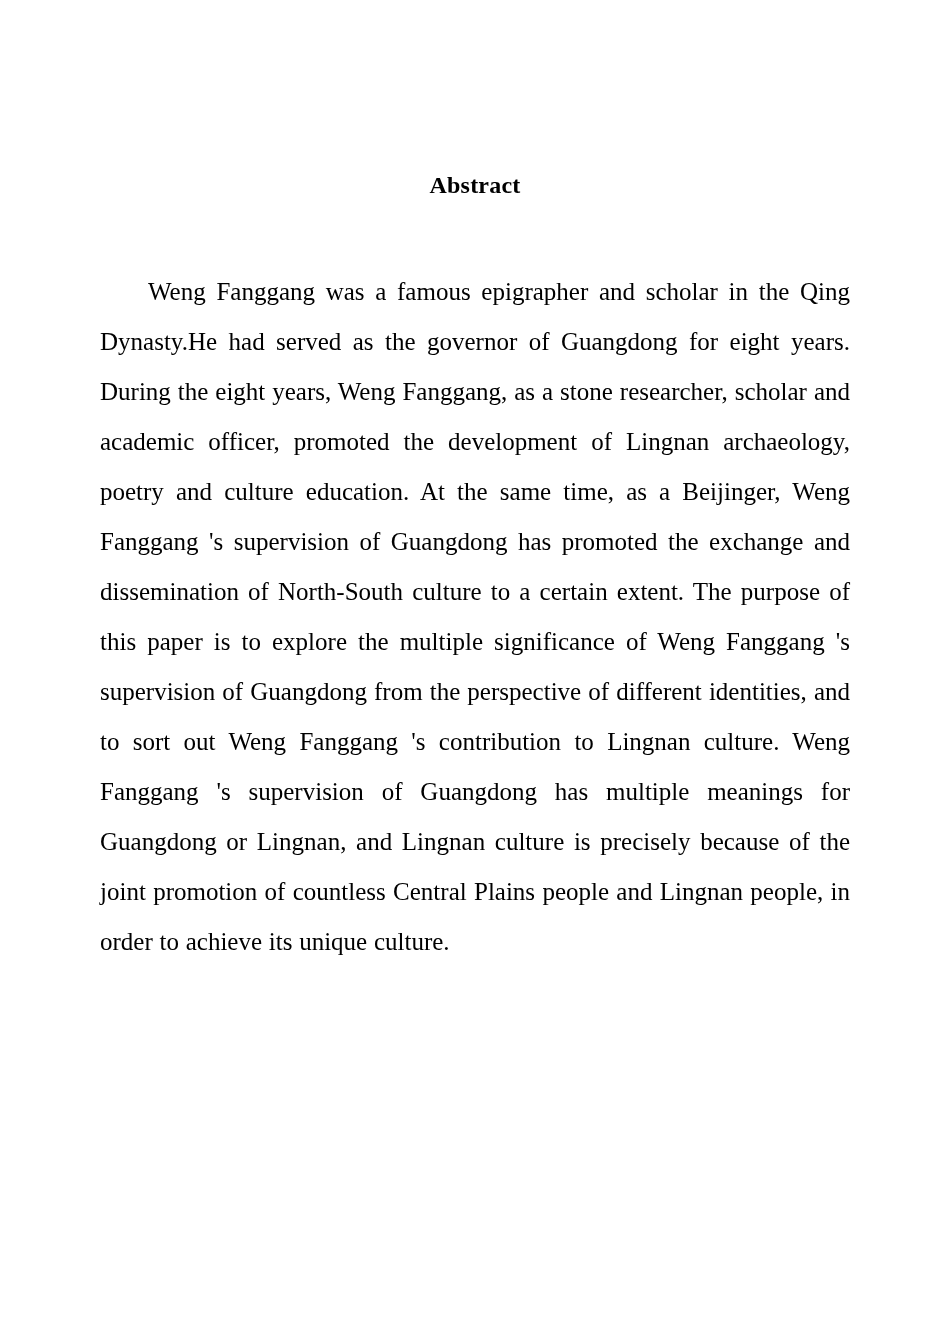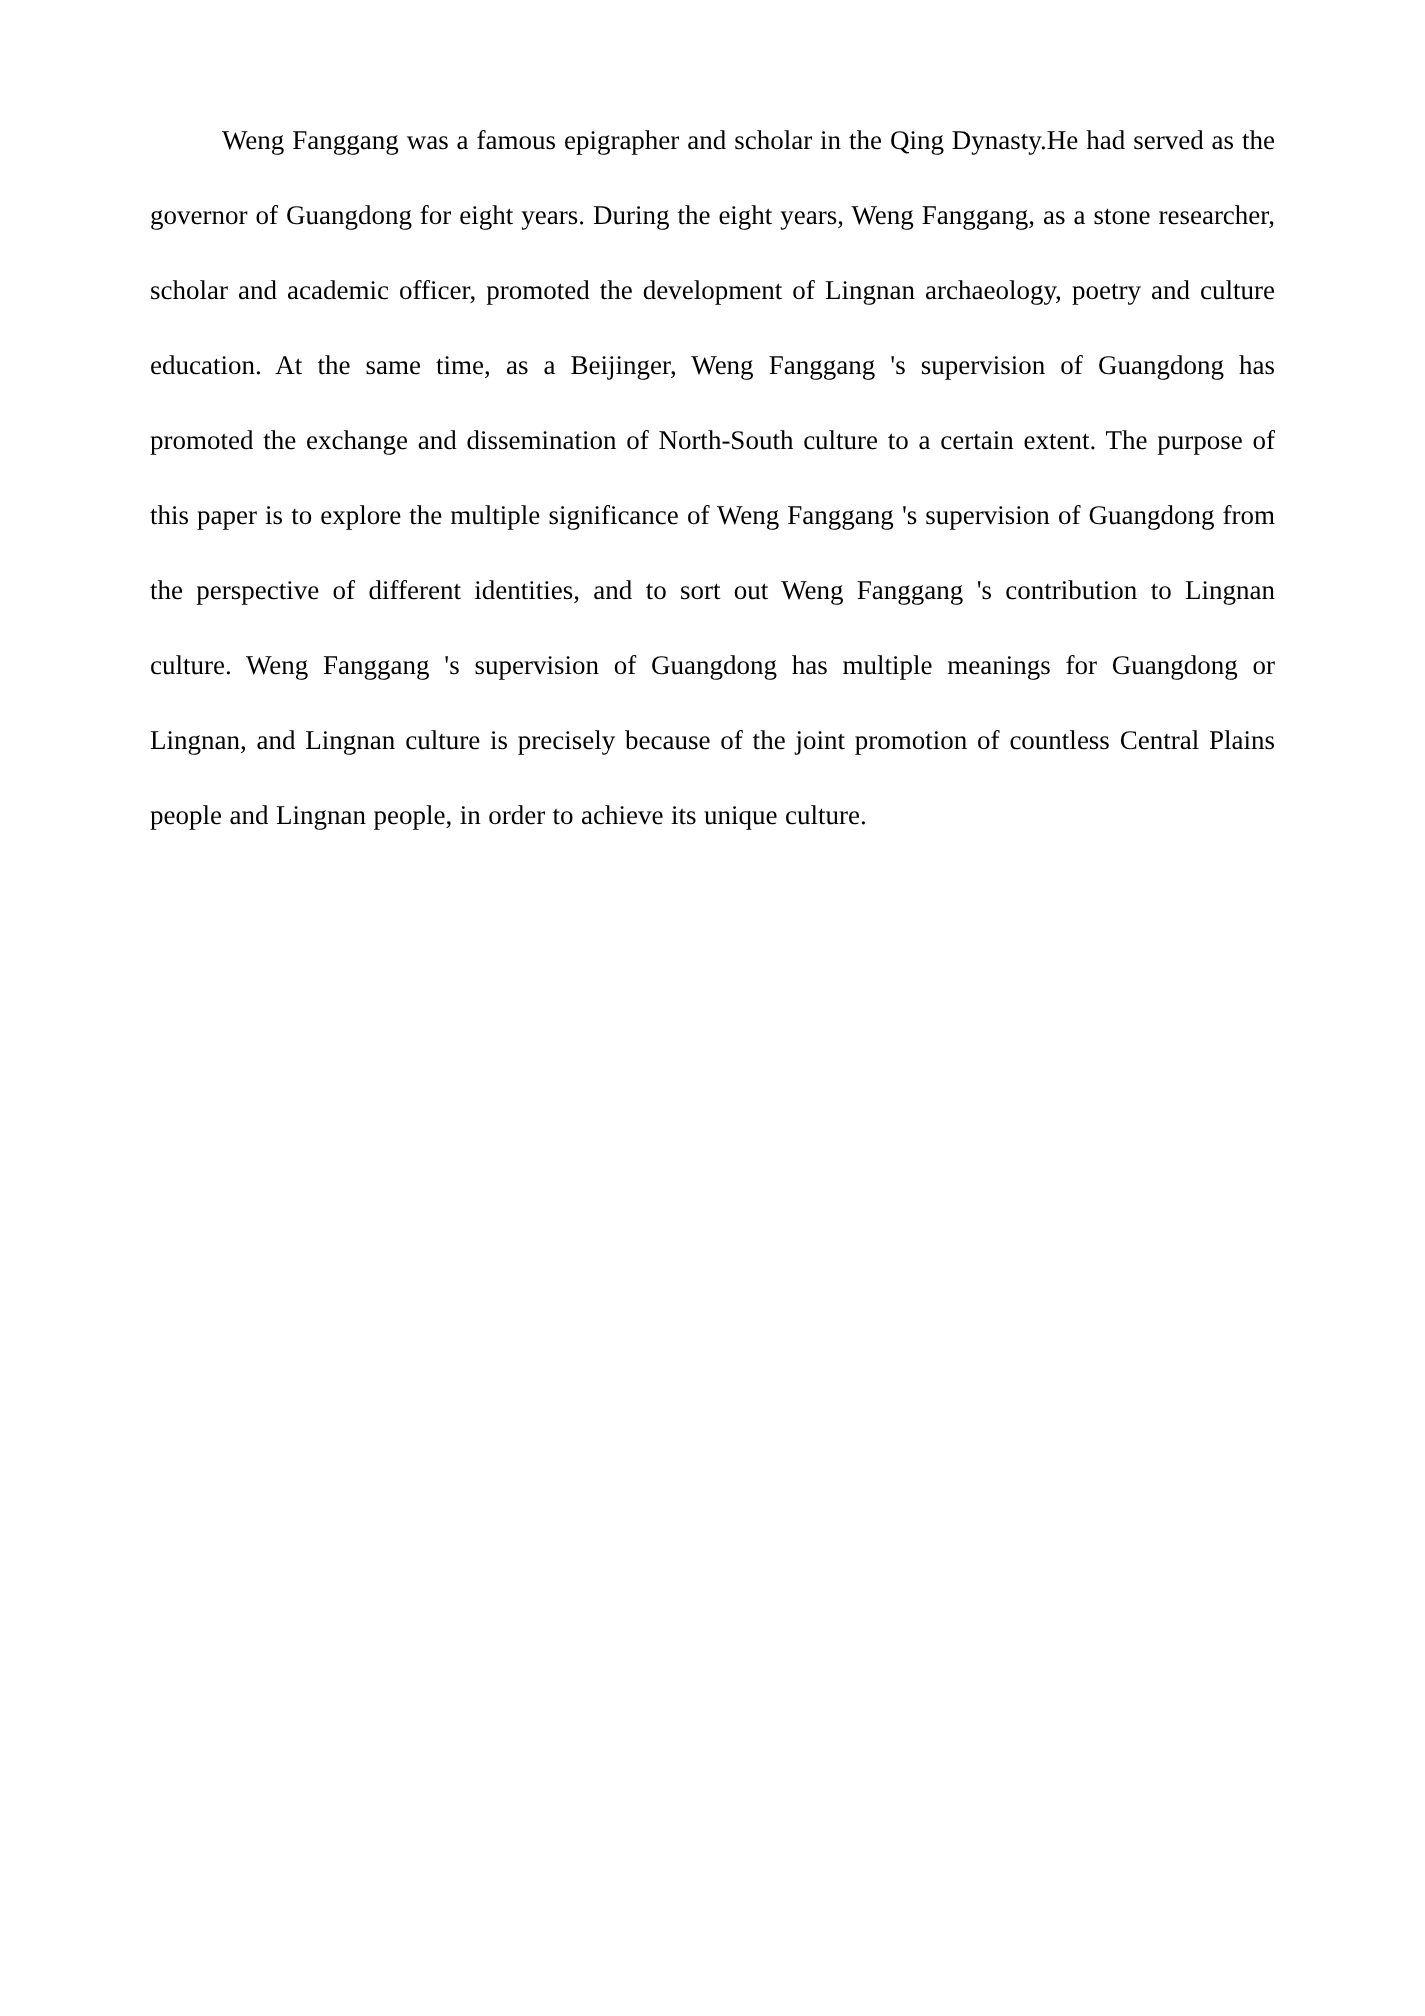--- a/index.html
+++ b/index.html
@@ -24,21 +24,21 @@
   .doc-title {
     text-align: center;
     font-size: 24px;
     font-weight: bold;
     margin: 0;
     padding-top: 172px;
     letter-spacing: 0.2px;
   }
   .abstract-body {
     margin-top: 68px;
-    font-size: 18px;
+    font-size: 25px;
     line-height: 50px;
     text-align: justify;
     text-justify: inter-word;
     text-indent: 48px;
     word-spacing: 0.5px;
   }
   .keywords {
     margin-top: 50px;
     font-size: 21.5px;
     line-height: 40px;
@@ -49,17 +49,18 @@
   }
   .keywords .kw-value {
     font-weight: normal;
   }
 </style>
 </head>
 <body>
 
 <div class="page">
 
+  <h1 class="doc-title">Abstract</h1>
 
   <p class="abstract-body">Weng Fanggang was a famous epigrapher and scholar in the Qing Dynasty.He had served as the governor of Guangdong for eight years. During the eight years, Weng Fanggang, as a stone researcher, scholar and academic officer, promoted the development of Lingnan archaeology, poetry and culture education. At the same time, as a Beijinger, Weng Fanggang 's supervision of Guangdong has promoted the exchange and dissemination of North-South culture to a certain extent. The purpose of this paper is to explore the multiple significance of Weng Fanggang 's supervision of Guangdong from the perspective of different identities, and to sort out Weng Fanggang 's contribution to Lingnan culture. Weng Fanggang 's supervision of Guangdong has multiple meanings for Guangdong or Lingnan, and Lingnan culture is precisely because of the joint promotion of countless Central Plains people and Lingnan people, in order to achieve its unique culture.</p>
 
 
 </div>
 
 </body></html>

